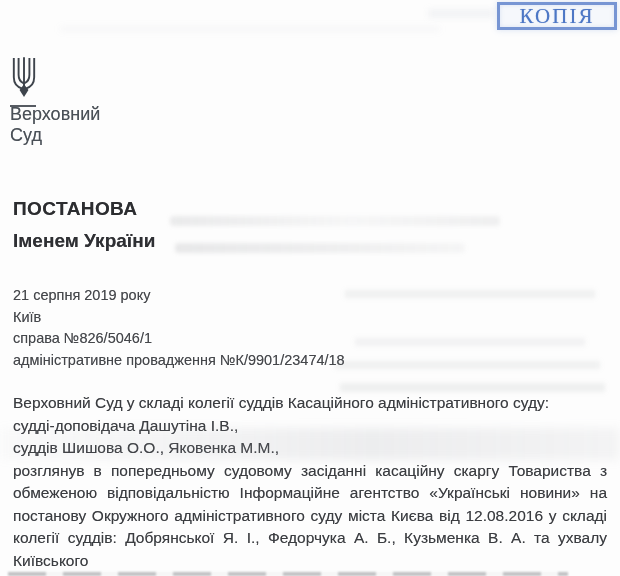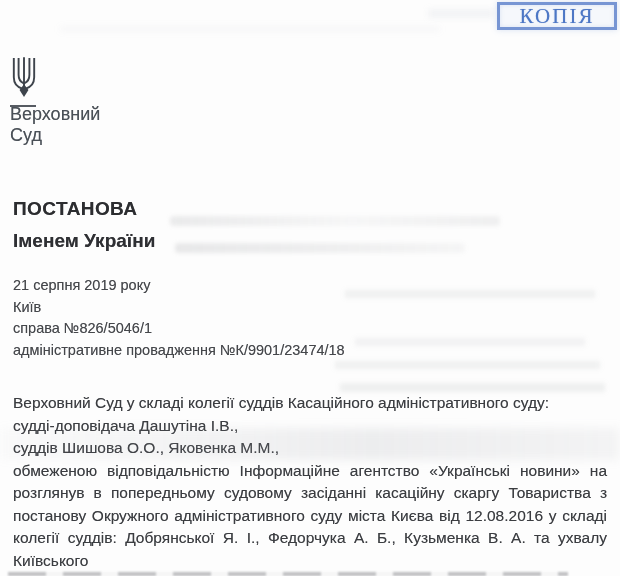--- a/index.html
+++ b/index.html
@@ -48,21 +48,21 @@
     text-shadow:0 0 0.5px rgba(45,46,50,0.6);
   }
   .title-sub{
     position:absolute;left:13px;top:230px;
     font-size:19px;font-weight:700;
     color:#2e2f33;
     text-shadow:0 0 0.5px rgba(45,46,50,0.55);
   }
   
   .meta{
-    position:absolute;left:13px;top:275px;right:13px;
+    position:absolute;left:13px;top:285px;right:13px;
     font-size:14.5px;line-height:21.5px;
     color:#45474b;
     text-shadow:0 0 0.6px rgba(70,72,78,0.5);
   }
   
   .body-text{
     position:absolute;left:13px;top:392px;right:13px;
     font-size:15.5px;line-height:22.5px;
     color:#3b3d41;
     text-shadow:0 0 0.6px rgba(62,64,70,0.5);
@@ -127,22 +127,22 @@
     <div>21 серпня 2019 року</div>
     <div>Київ</div>
     <div>справа №826/5046/1</div>
     <div>адміністративне провадження №К/9901/23474/18</div>
   </div>
 
   <div class="body-text">
     <div>Верховний Суд у складі колегії суддів Касаційного адміністративного суду:</div>
     <div>судді-доповідача Дашутіна І.В.,</div>
     <div>суддів Шишова О.О., Яковенка М.М.,</div>
+    <div class="para-line">розглянув в попередньому судовому засіданні касаційну скаргу Товариства з</div>
     <div class="para-line">обмеженою відповідальністю Інформаційне агентство «Українські новини» на</div>
-    <div class="para-line">розглянув в попередньому судовому засіданні касаційну скаргу Товариства з</div>
     <div class="para-line">постанову Окружного адміністративного суду міста Києва від 12.08.2016 у складі</div>
     <div class="para-line">колегії суддів: Добрянської Я. І., Федорчука А. Б., Кузьменка В. А. та ухвалу Київського</div>
     <div class="para-line">апеляційного адміністративного суду від 21.12.2016 у складі колегії суддів: Ісаєнко Ю.</div>
   </div>
 
   <div class="smudge sm-a"></div>
   <div class="smudge sm-b"></div>
   <div class="smudge sm-c"></div>
   <div class="smudge sm-d"></div>
   <div class="smudge sm-e"></div>

